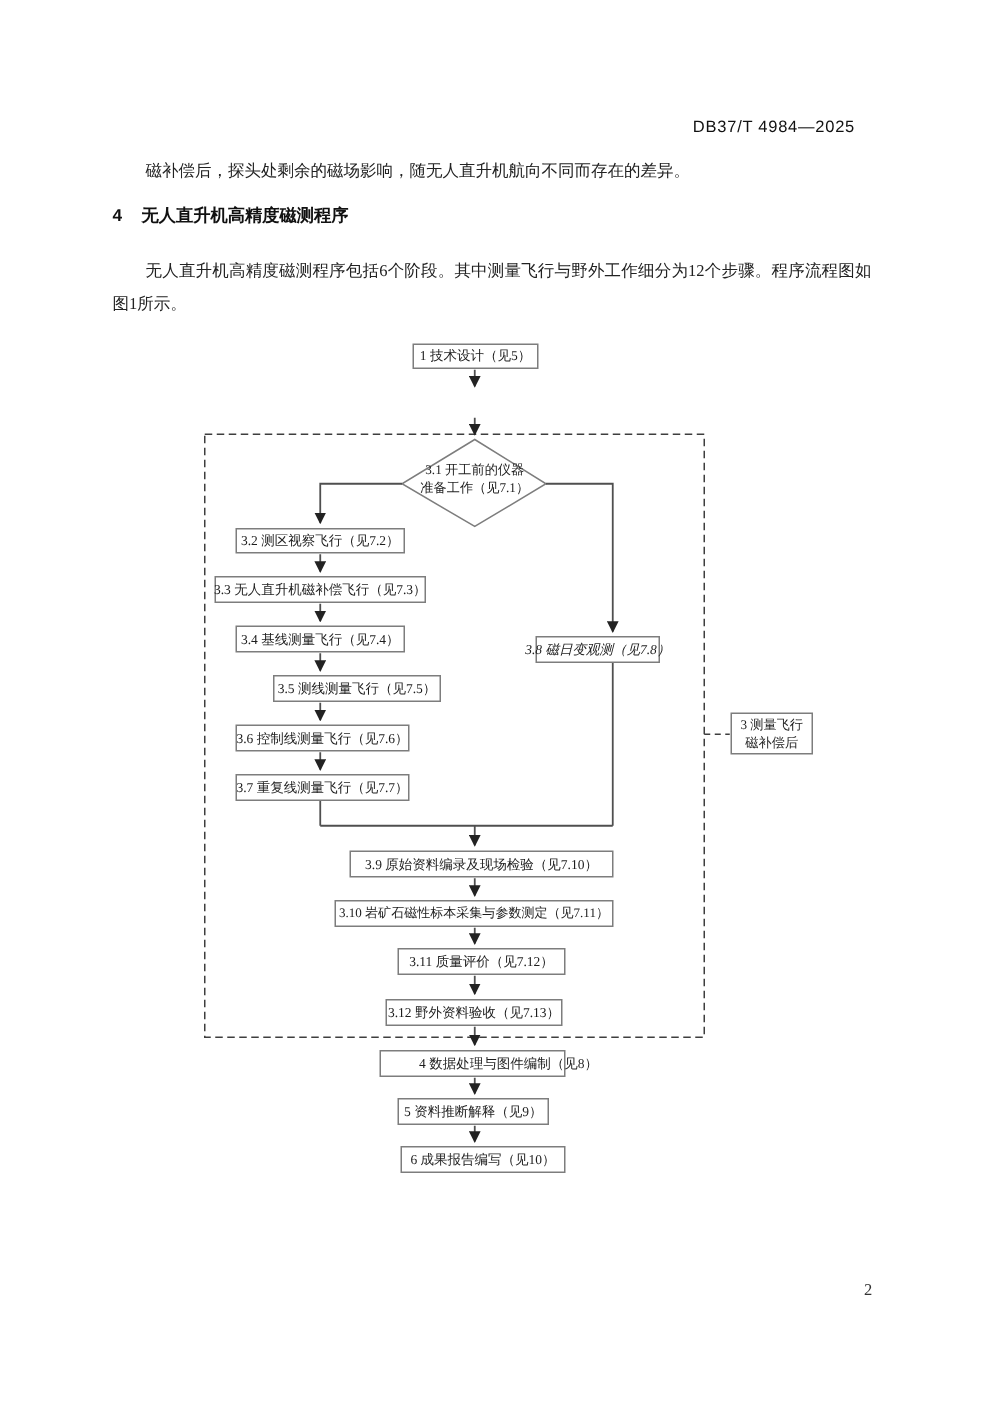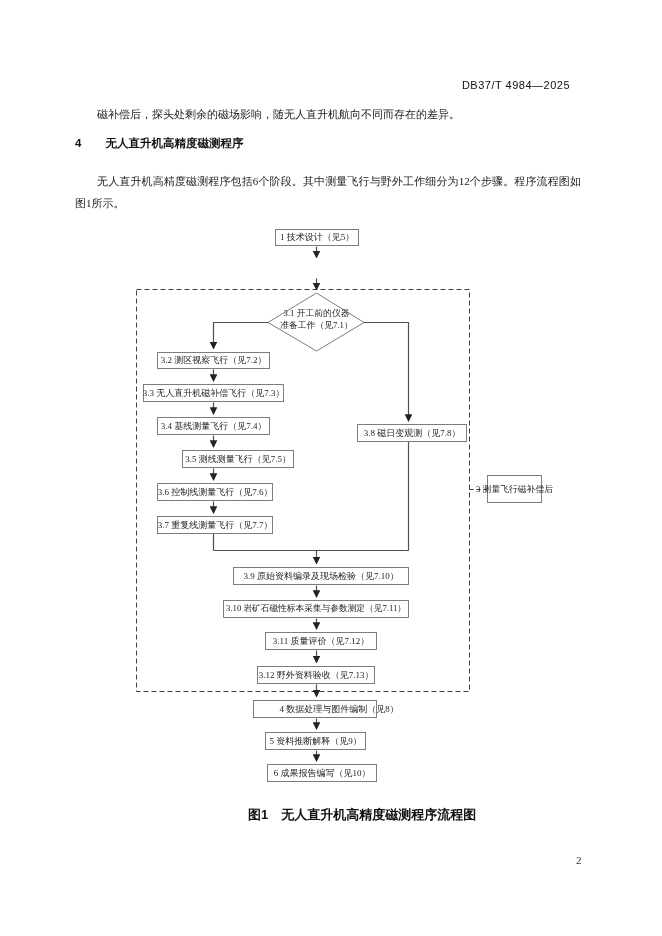--- a/index.html
+++ b/index.html
@@ -18,41 +18,41 @@
     left:75px;width:506px;font-size:11px;line-height:22px;
     text-align:justify;text-indent:22px;color:#222;
   }
   .para1{top:103px;}
   .para2{top:170px;}
   .heading{
     left:75px;top:136px;
     font-family:"Liberation Sans","DejaVu Sans",sans-serif;
     font-weight:bold;font-size:11.5px;color:#111;
   }
-  .heading .h-title{margin-left:24px;}
+  .heading .h-title{margin-left:13px;}
   .caption{
     left:248px;top:806px;
     font-family:"Liberation Sans","DejaVu Sans",sans-serif;
     font-weight:bold;font-size:13px;color:#111;
   }
   .caption .c-title{margin-left:13px;}
   .page-num{top:854px;left:576px;font-size:11px;color:#333;}
   svg.flow{position:absolute;left:0;top:0;width:662px;height:936px;}
   .node{
     position:absolute;box-sizing:border-box;background:#fff;
     border:1px solid #7d7d7d;display:flex;align-items:center;justify-content:center;
     font-size:9px;white-space:nowrap;color:#1d1d1d;z-index:2;
   }
   .diamond-label{
     position:absolute;left:262px;top:307px;width:109px;z-index:2;
     font-size:8.8px;line-height:12px;text-align:center;color:#1d1d1d;white-space:nowrap;
   }
   .side-note{
     position:absolute;left:487px;top:475px;width:55px;height:28px;box-sizing:border-box;
-    background:#fff;border:1px solid #7d7d7d;display:flex;flex-direction:row;
+    background:#fff;border:1px solid #7d7d7d;display:flex;flex-direction:column;
     align-items:center;justify-content:center;font-size:8.8px;line-height:12px;
     color:#1d1d1d;z-index:2;white-space:nowrap;
   }
 </style>
 </head>
 <body>
 
 <div class="page">
 
   <div class="abs doc-code">DB37/T 4984—2025</div>
@@ -99,32 +99,31 @@
     <div>3.1 开工前的仪器</div>
     <div>准备工作（见7.1）</div>
   </div>
 
   <div class="node" style="left:157px;top:352px;width:113px;height:17px;">3.2 测区视察飞行（见7.2）</div>
   <div class="node" style="left:143px;top:384px;width:141px;height:18px;">3.3 无人直升机磁补偿飞行（见7.3）</div>
   <div class="node" style="left:157px;top:417px;width:113px;height:18px;">3.4 基线测量飞行（见7.4）</div>
   <div class="node" style="left:158px;top:450px;width:112px;height:18px;margin-left:24px;">3.5 测线测量飞行（见7.5）</div>
   <div class="node" style="left:157px;top:483px;width:116px;height:18px;">3.6 控制线测量飞行（见7.6）</div>
   <div class="node" style="left:157px;top:516px;width:116px;height:18px;">3.7 重复线测量飞行（见7.7）</div>
-  <div class="node" style="left:357px;top:424px;width:110px;height:18px;">3.8 磁日变观测（见7.8）</div>
+  <div class="node" style="left:357px;top:424px;width:83px;height:18px;font-style:italic;">3.8 磁日变观测（见7.8）</div>
 
   <div class="side-note">
     <div>3 测量飞行</div>
     <div>磁补偿后</div>
   </div>
 
   <div class="node" style="left:233px;top:567px;width:176px;height:18px;">3.9 原始资料编录及现场检验（见7.10）</div>
   <div class="node" style="left:223px;top:600px;width:186px;height:18px;font-size:8.7px;">3.10 岩矿石磁性标本采集与参数测定（见7.11）</div>
   <div class="node" style="left:265px;top:632px;width:112px;height:18px;">3.11 质量评价（见7.12）</div>
   <div class="node" style="left:257px;top:666px;width:118px;height:18px;">3.12 野外资料验收（见7.13）</div>
   <div class="node" style="left:253px;top:700px;width:124px;height:18px;padding-left:48px;">4 数据处理与图件编制（见8）</div>
   <div class="node" style="left:265px;top:732px;width:101px;height:18px;">5 资料推断解释（见9）</div>
   <div class="node" style="left:267px;top:764px;width:110px;height:18px;">6 成果报告编写（见10）</div>
 
-  <div class="abs caption"><span>图1</span><span class="c-title">无人直升机高精度磁测程序流程图</span></div>
 
   <div class="abs page-num">2</div>
 
 </div>
 
 </body></html>

